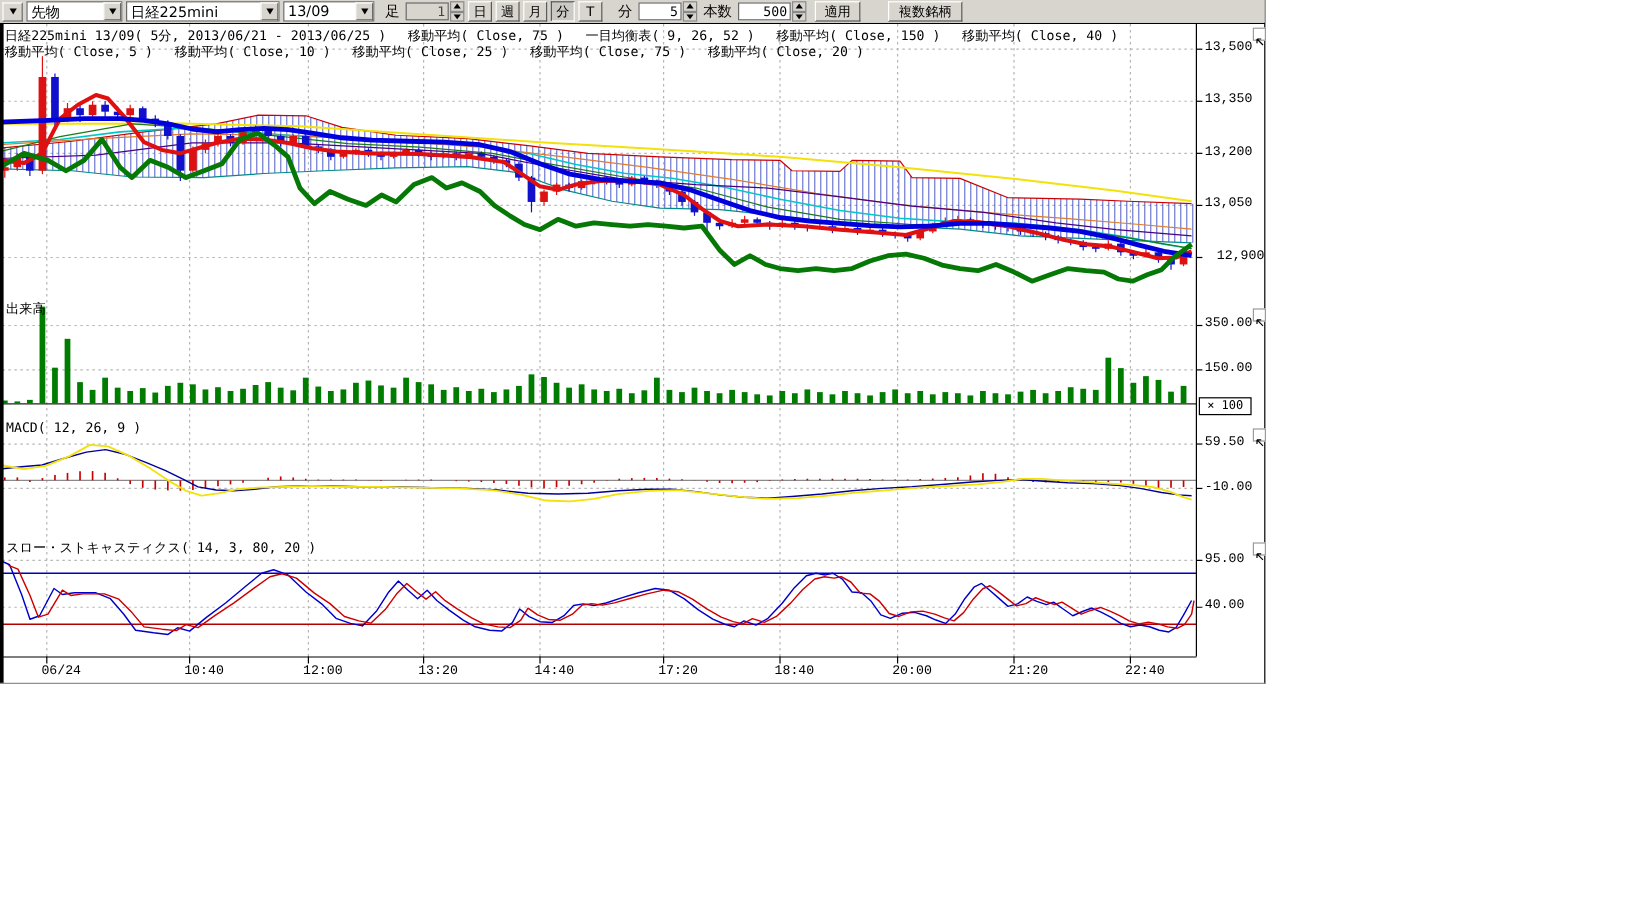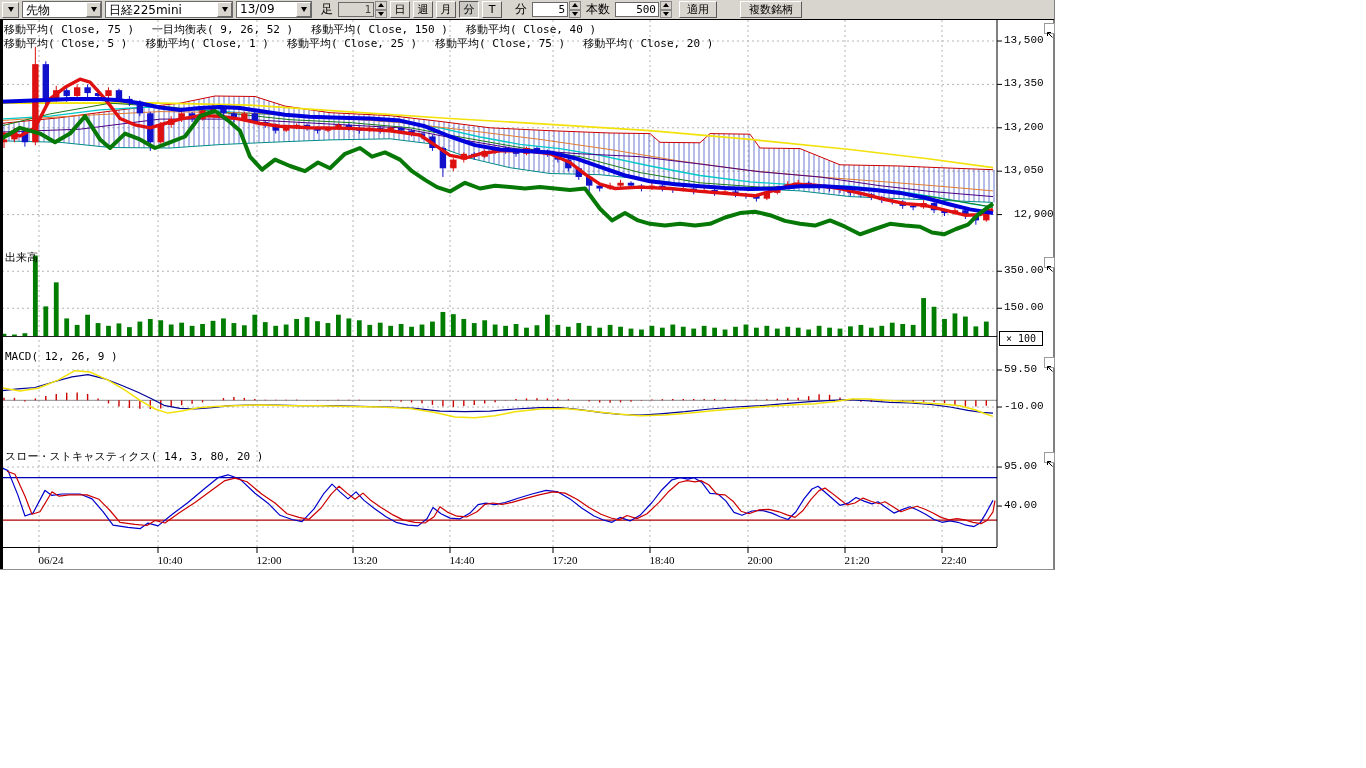--- a/index.html
+++ b/index.html
@@ -27,21 +27,21 @@
   .su,.sd{flex:1;background:#d8d5ce;border:1px solid #8a8a8a;display:flex;align-items:center;justify-content:center;box-sizing:border-box}
   .su::after{content:'';width:0;height:0;border:3px solid transparent;border-bottom:4px solid #000;margin-top:-3px}
   .sd::after{content:'';width:0;height:0;border:3px solid transparent;border-top:4px solid #000;margin-bottom:-3px}
   
   .chart-area{position:absolute;left:0;top:0;width:1060px;height:572px}
   #chart-svg{position:absolute;left:0;top:0}
   .legend{position:absolute;left:4px;display:flex;gap:18px;font-size:11px;
     font-family:"DejaVu Sans Mono",monospace;white-space:pre;z-index:3;color:#000}
   .plabel{position:absolute;font-size:11px;font-family:"DejaVu Sans Mono",monospace;z-index:3;color:#000;white-space:pre}
   .ylab{position:absolute;font-size:11px;font-family:Liberation Mono, monospace;z-index:3;color:#000;white-space:pre}
-  .xlab{position:absolute;font-size:11px;font-family:Liberation Serif, serif;z-index:3;color:#000;
+  .xlab{position:absolute;font-size:11px;font-family:Liberation Mono, monospace;z-index:3;color:#000;
     transform:translateX(-50%);white-space:pre}
   .mult{position:absolute;left:999px;top:331px;width:42px;height:13px;border:1px solid #000;background:#fff;
     font-size:10px;font-family:"DejaVu Sans Mono",monospace;display:flex;align-items:center;justify-content:center;z-index:3}
   .parrow{position:absolute;left:1044px;width:11px;height:11px;border:1px solid #9a9a9a;background:#fff;z-index:3;box-sizing:border-box}
 </style>
 </head>
 <body>
 
 <div class="toolbar">
   <button class="ddbtn">
@@ -741,28 +741,29 @@
       <line x1="997" y1="214.58" x2="1002" y2="214.58" stroke="#000" stroke-width="1"></line>
       <line x1="997" y1="271.25" x2="1002" y2="271.25" stroke="#000" stroke-width="1"></line>
       <line x1="997" y1="308.25" x2="1002" y2="308.25" stroke="#000" stroke-width="1"></line>
       <line x1="997" y1="370.0285" x2="1002" y2="370.0285" stroke="#000" stroke-width="1"></line>
       <line x1="997" y1="407.027" x2="1002" y2="407.027" stroke="#000" stroke-width="1"></line>
       <line x1="997" y1="467.04499999999996" x2="1002" y2="467.04499999999996" stroke="#000" stroke-width="1"></line>
       <line x1="997" y1="506.03999999999996" x2="1002" y2="506.03999999999996" stroke="#000" stroke-width="1"></line>
     </svg>
   <div id="overlays" style="position:absolute;left:0;top:0;width:1060px;height:572px;pointer-events:none">
     <div class="legend" style="top:22px">
+      <span>日経225mini 13/09( 5分, 2013/06/21 - 2013/06/25 )</span>
       <span>移動平均( Close, 75 )</span>
       <span>一目均衡表( 9, 26, 52 )</span>
       <span>移動平均( Close, 150 )</span>
       <span>移動平均( Close, 40 )</span>
     </div>
     <div class="legend" style="top:36px">
       <span>移動平均( Close, 5 )</span>
-      <span>移動平均( Close, 1 )</span>
+      <span>移動平均( Close, 10 )</span>
       <span>移動平均( Close, 25 )</span>
       <span>移動平均( Close, 75 )</span>
       <span>移動平均( Close, 20 )</span>
     </div>
     <span class="plabel" style="left:5px;top:250px">出来高</span>
     <span class="plabel" style="left:5px;top:350px">MACD( 12, 26, 9 )</span>
     <span class="plabel" style="left:5px;top:449px">スロー・ストキャスティクス( 14, 3, 80, 20 )</span>
     <div class="mult">× 100</div>
   <span class="ylab" style="left: 1004px; top: 34px;">13,500</span>
       <span class="ylab" style="left: 1004px; top: 77.395px;">13,350</span>

